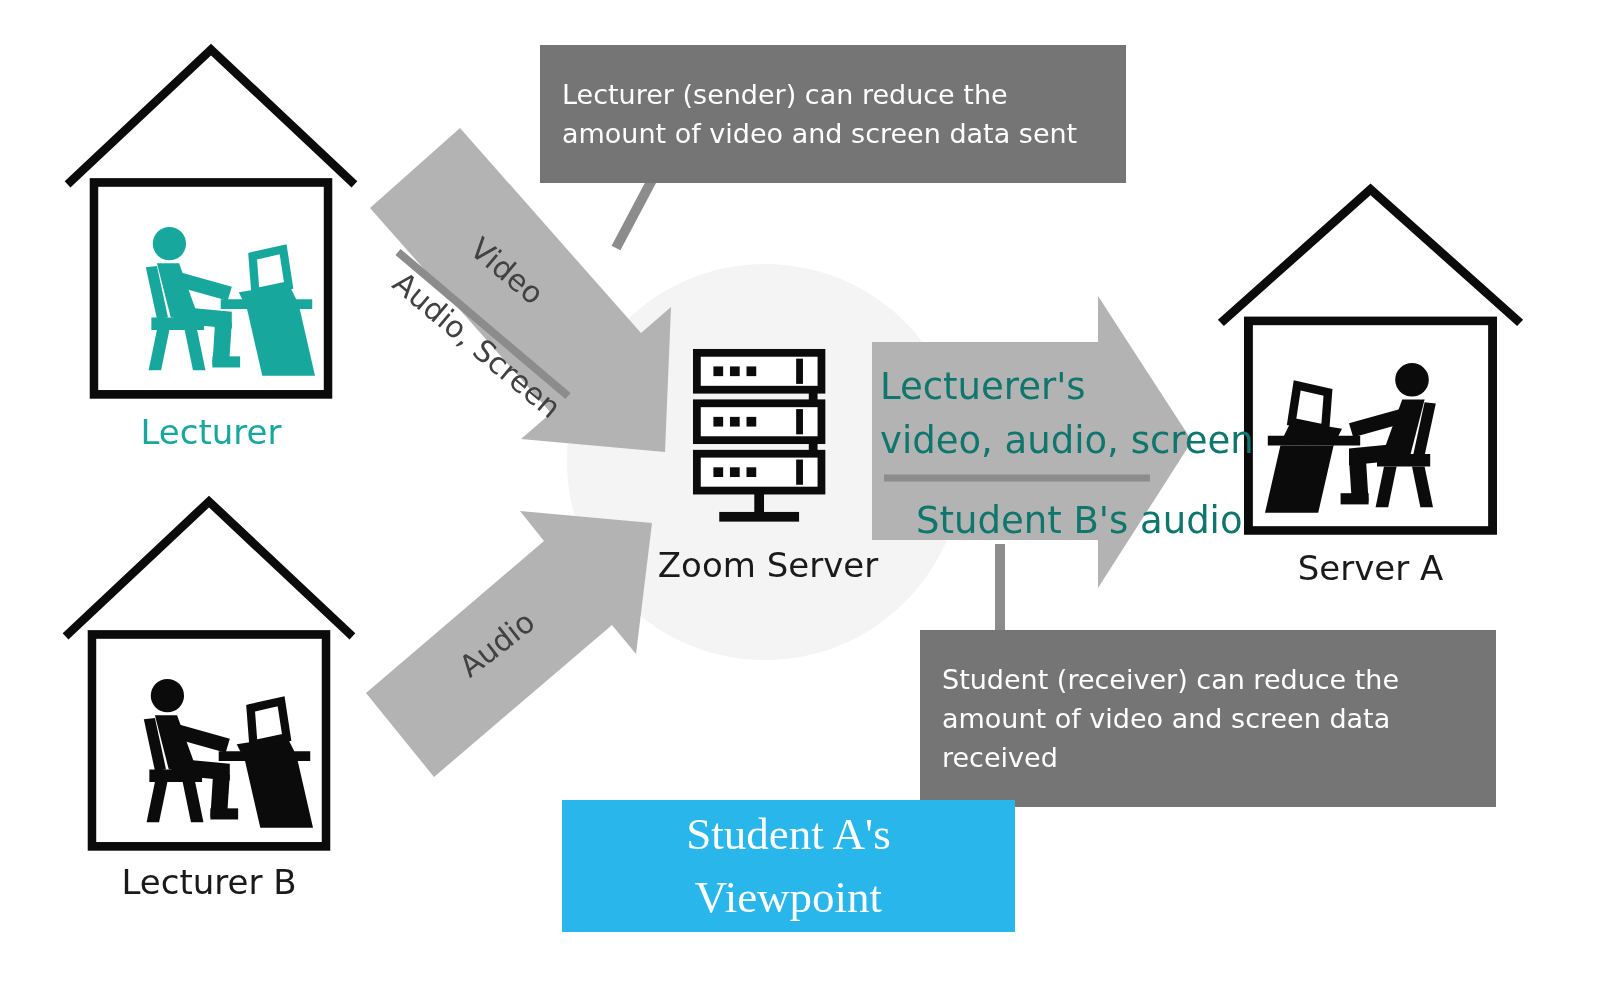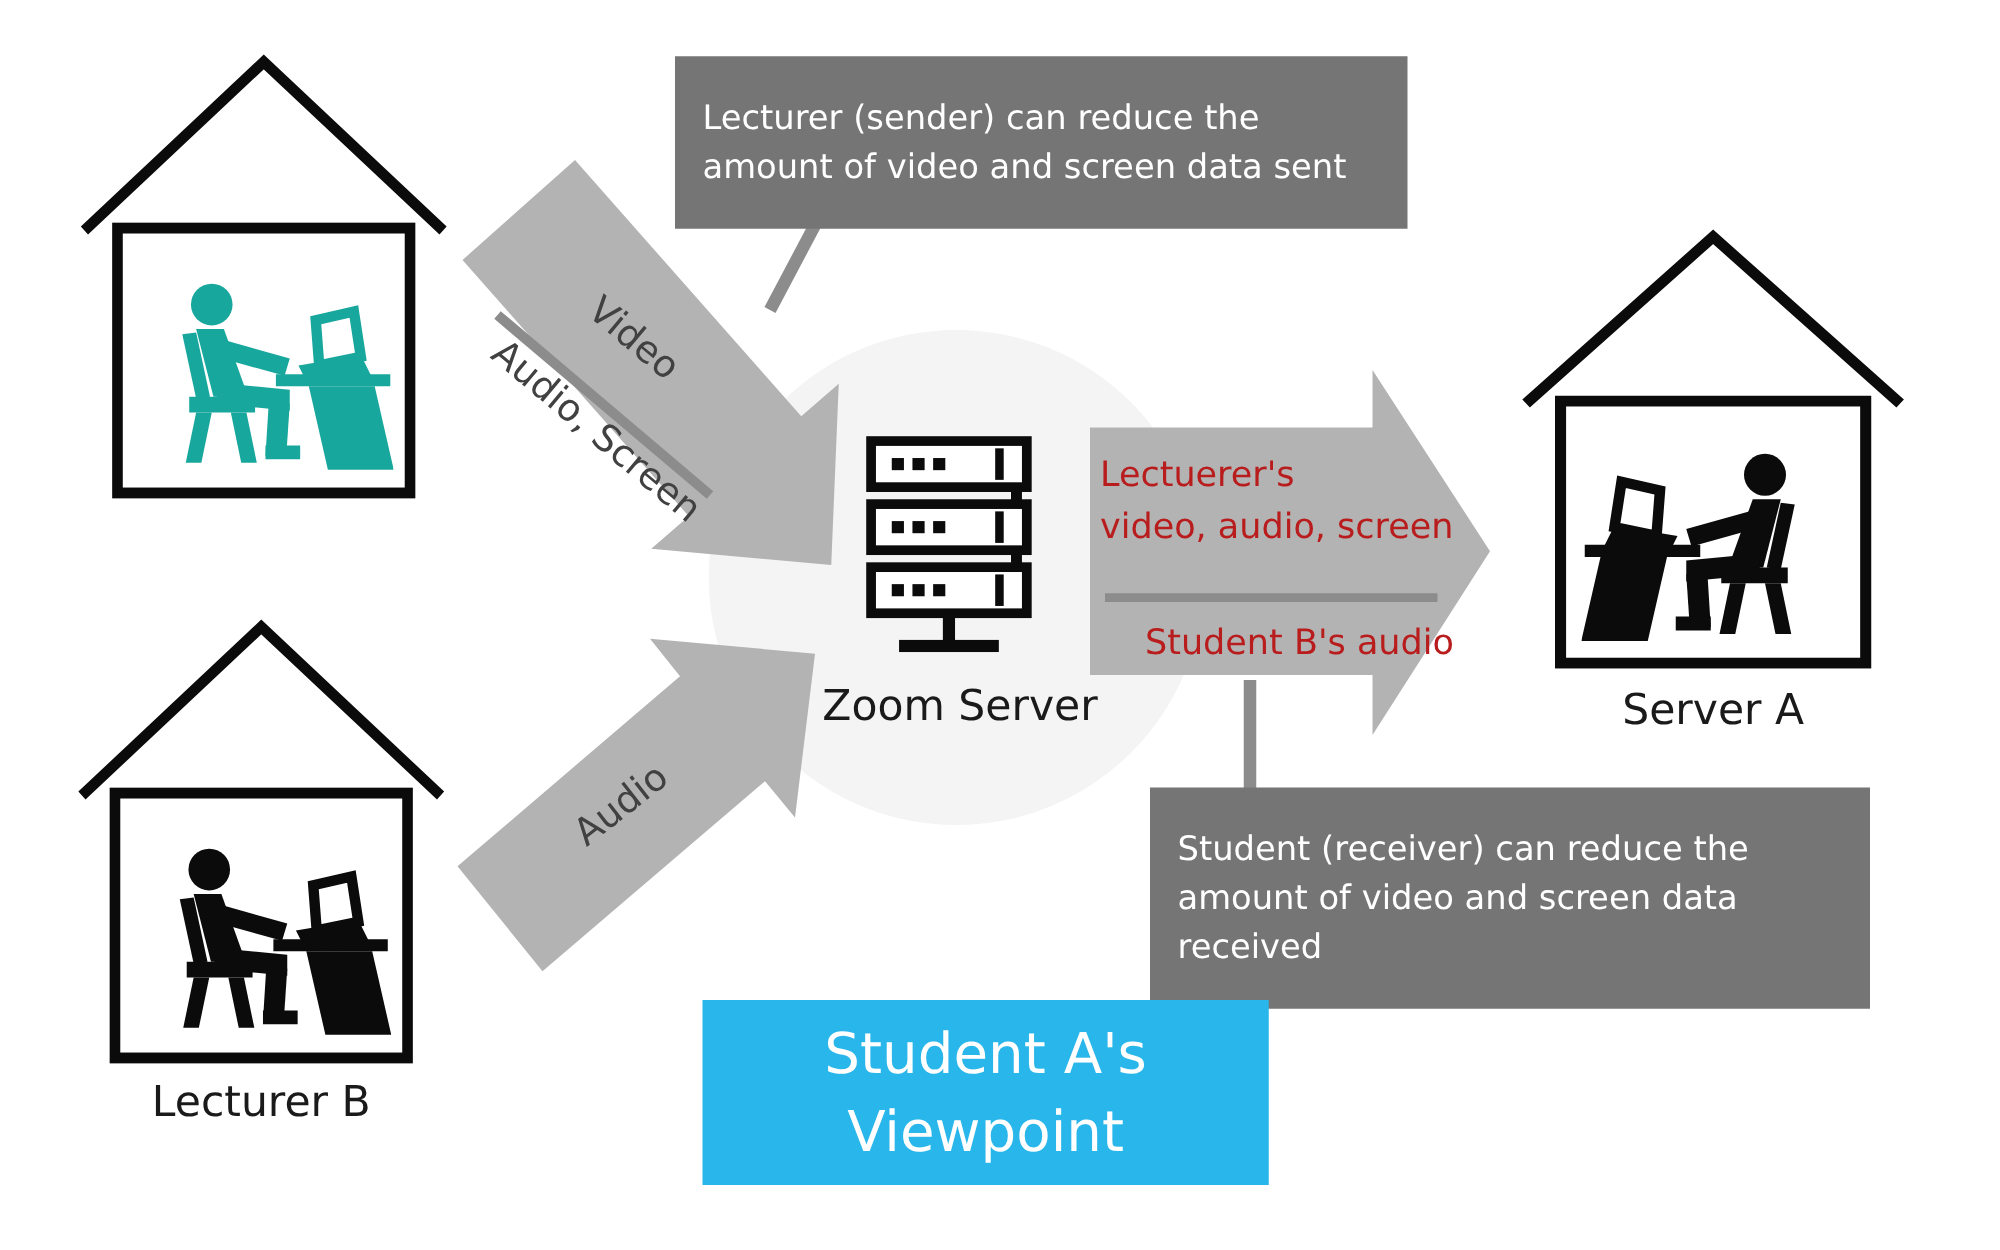--- a/index.html
+++ b/index.html
@@ -14,21 +14,21 @@
   .house { position: absolute; }
   .house-svg { position: absolute; left: 0; top: 0; width: 100%; height: 100%; }
   .roof { fill: none; stroke: #0b0b0b; stroke-width: 9; }
   .walls { fill: #ffffff; stroke: #0b0b0b; stroke-width: 9; }
   .person { position: absolute; color: #0b0b0b; }
   .person.teal { color: #18A79D; }
   .person.flip { transform: scaleX(-1); }
   .node-label { position: absolute; font-size: 34px; color: #1a1a1a; text-align: center; }
   .teal-text { color: #18A79D; }
   .arrow-label { position: absolute; font-size: 30px; color: #414141; white-space: nowrap; }
-  .flow-text { position: absolute; font-size: 28px; color: #b91c1c; line-height: 1.45; }
+  .flow-text { position: absolute; font-size: 37px; color: #0f766e; line-height: 1.45; }
   .preline { white-space: pre-line; }
   .callout { position: absolute; background: #757575; color: #ffffff; font-size: 27px; line-height: 1.45; padding: 30px 22px; }
   .viewpoint { position: absolute; background: #29B6EA; color: #ffffff; font-size: 45px; line-height: 1.4;
                display: flex; align-items: center; justify-content: center; text-align: center; }
   .server-wrap { position: absolute; color: #0b0b0b; }
   .defs-holder { position: absolute; width: 0; height: 0; overflow: hidden; }
 </style>
 </head>
 <body>
 
@@ -93,20 +93,21 @@
 
   <div class="house" style="left:60px; top:38px; width:302px; height:366px;">
     <svg class="house-svg" viewBox="0 0 320 380" preserveAspectRatio="none">
       <polyline class="roof" points="8,152 160,12 312,152"></polyline>
       <rect class="walls" x="36" y="150" width="248" height="220"></rect>
     </svg>
     <svg class="person teal" style="left:47px; top:182px;" width="208" height="160" viewBox="0 0 150 115" preserveAspectRatio="none">
         <use href="#person-desk"></use>
       </svg>
   </div>
+  <div class="node-label teal-text" style="left:60px; top:412px; width:302px;">Lecturer</div>
 
   <div class="house" style="left:58px; top:490px; width:302px; height:366px;">
     <svg class="house-svg" viewBox="0 0 320 380" preserveAspectRatio="none">
       <polyline class="roof" points="8,152 160,12 312,152"></polyline>
       <rect class="walls" x="36" y="150" width="248" height="220"></rect>
     </svg>
     <svg class="person" style="left:47px; top:634px; top:182px;" width="208" height="160" viewBox="0 0 150 115" preserveAspectRatio="none">
         <use href="#person-desk"></use>
       </svg>
   </div>
@@ -137,16 +138,16 @@
   <div class="flow-text preline" style="left:880px; top:360px;">Lectuerer's
 video, audio, screen</div>
   <div class="flow-text" style="left:916px; top:494px;">Student B's audio</div>
 
   <div class="callout preline" style="left:540px; top:45px; width:586px;">Lecturer (sender) can reduce the
 amount of video and screen data sent</div>
   <div class="callout preline" style="left:920px; top:630px; width:576px;">Student (receiver) can reduce the
 amount of video and screen data
 received</div>
 
-  <div class="viewpoint preline" style="left:562px; top:800px; width:453px; height:148px;">Student A's
+  <div class="viewpoint preline" style="left:562px; top:800px; width:453px; height:132px;font-family:Liberation Serif, serif;">Student A's
 Viewpoint</div>
 
 </div>
 
 </body></html>

